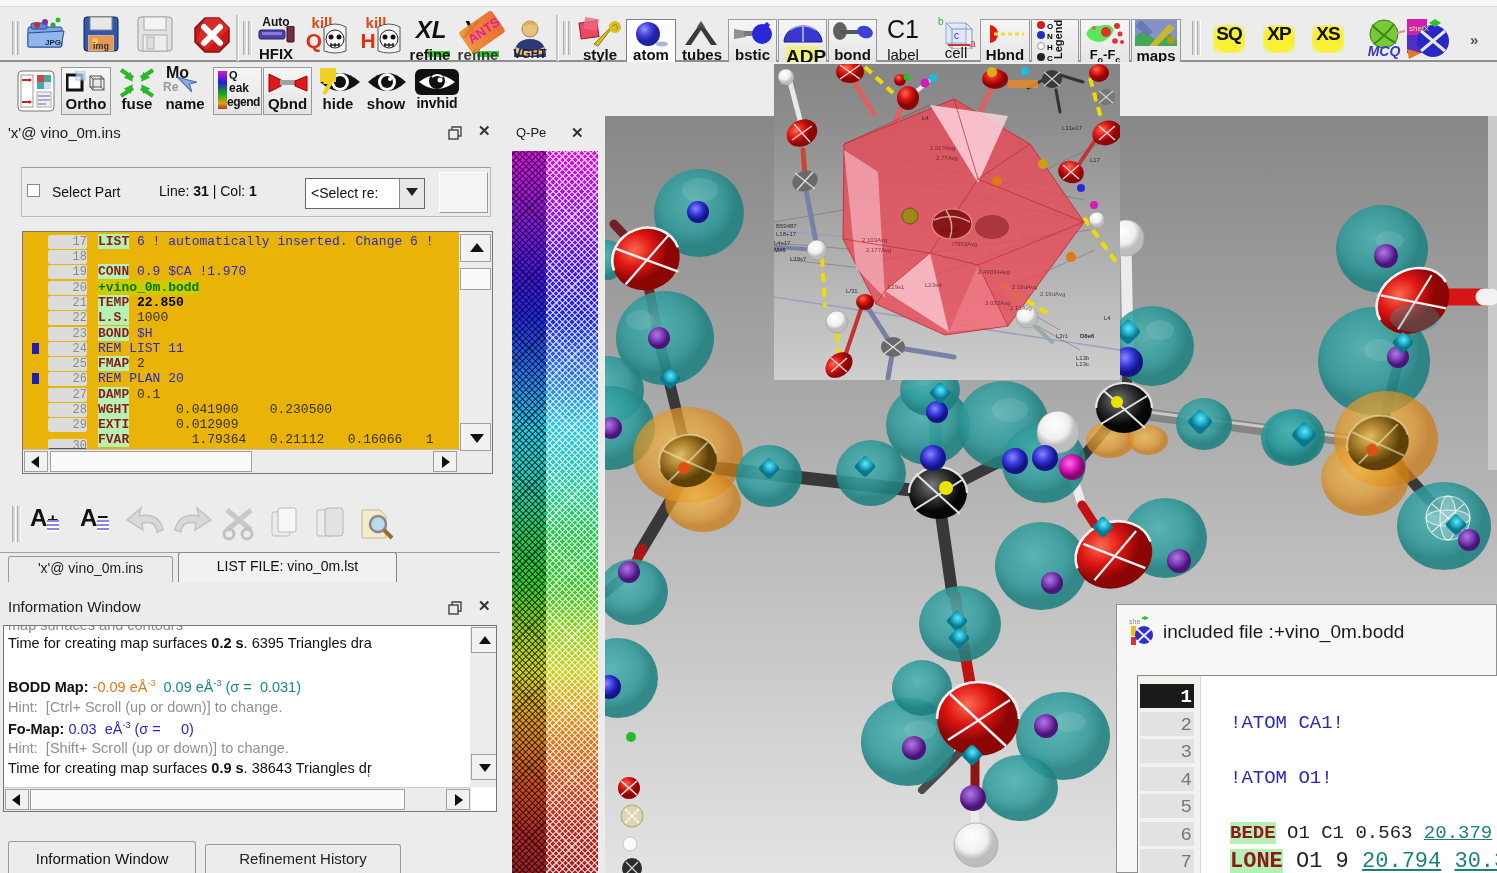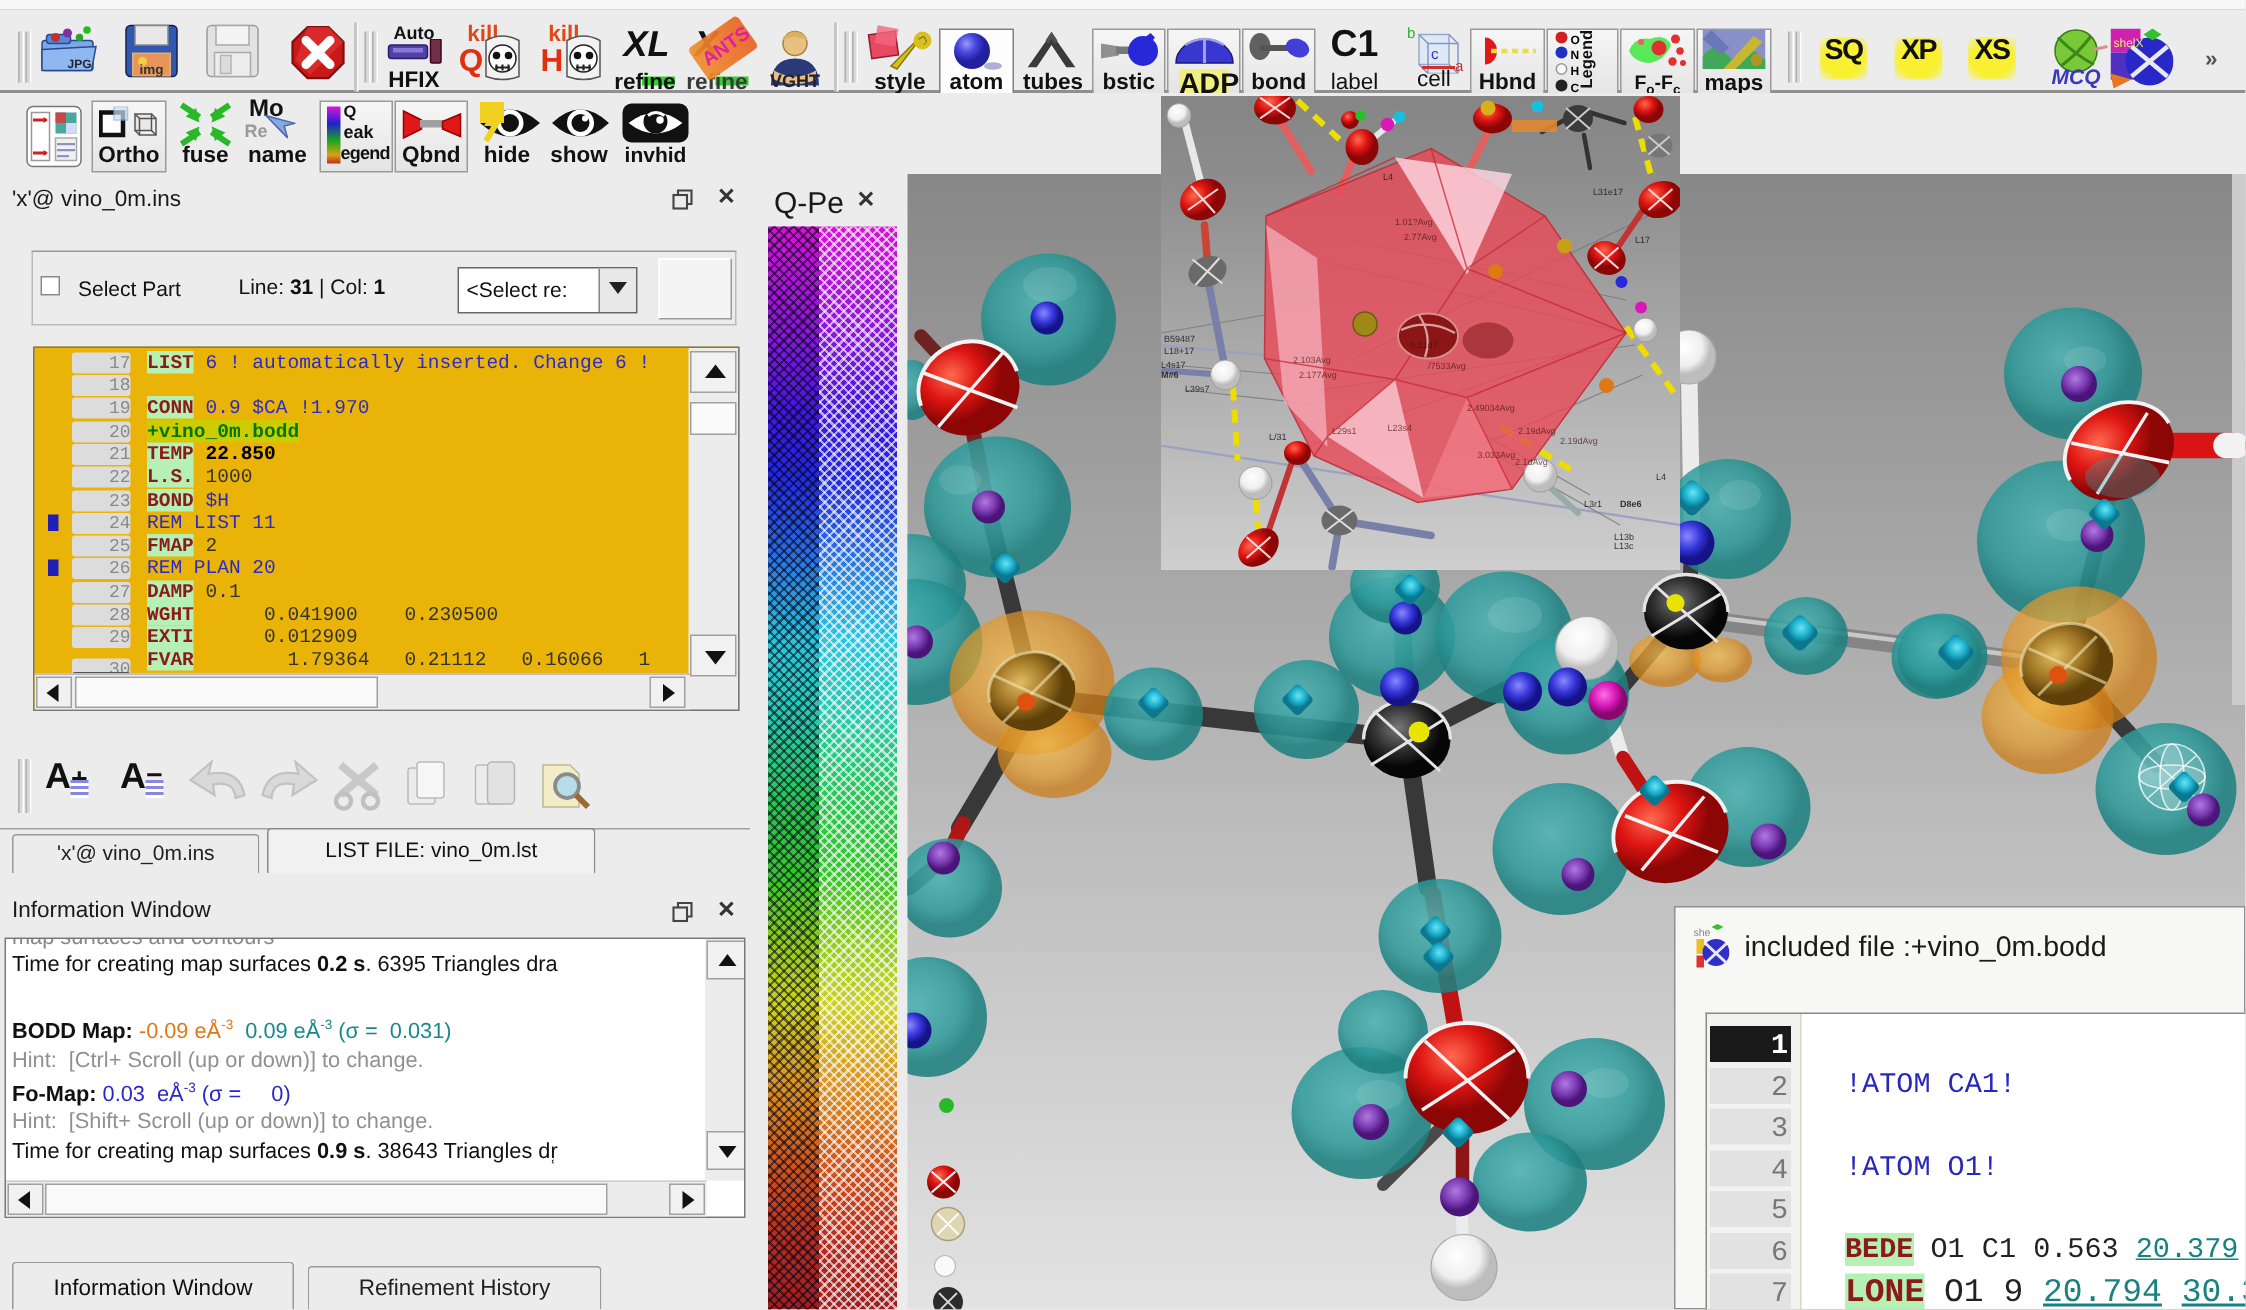--- a/index.html
+++ b/index.html
@@ -165,21 +165,21 @@
  <div class="lbl" style="left:778px;top:39px;width:49px;font-size:19px;background:#f0f080;margin:0 8px;width:33px;">ADP</div>
 
  <div class="tbtn" style="left:828px;top:12px;width:49px;height:45px;"></div>
  <svg class="abs" style="left:832px;top:14px;" width="42" height="26" viewBox="0 0 42 26">
   <ellipse cx="8" cy="10" rx="7" ry="9" fill="#606060"></ellipse>
   <rect x="8" y="9" width="24" height="4" fill="#555"></rect>
   <ellipse cx="33" cy="11" rx="8" ry="6" fill="#4040d8" transform="rotate(20 33 11)"></ellipse>
  </svg>
  <div class="lbl" style="left:828px;top:39px;width:49px;font-size:15px;">bond</div>
 
- <div class="lbl" style="left:880px;top:8px;width:46px;font-size:25px;font-weight:bold;font-family:'Liberation Sans';">C1</div>
+ <div class="lbl" style="left:880px;top:8px;width:46px;font-size:25px;font-weight:normal;font-family:'Liberation Sans';">C1</div>
  <div class="lbl" style="left:880px;top:39px;width:46px;font-size:15px;font-weight:normal;">label</div>
 
  <svg class="abs" style="left:936px;top:10px;" width="40" height="32" viewBox="0 0 40 32">
   <rect x="10" y="6" width="20" height="20" fill="#dce8f8" opacity=".8" stroke="#8098c8"></rect>
   <rect x="16" y="12" width="20" height="20" fill="none" stroke="#8098c8"></rect>
   <path d="M10 6 L16 12 M30 6 L36 12 M10 26 L16 32 M30 26 L36 32" stroke="#8098c8"></path>
   <text x="2" y="8" font-size="10" fill="#30b030" font-family="Liberation Sans">b</text>
   <text x="18" y="22" font-size="10" fill="#3030d0" font-family="Liberation Sans">c</text>
   <text x="34" y="30" font-size="10" fill="#d03030" font-family="Liberation Sans">a</text>
   <path d="M12 28 L34 28" stroke="#d03030" stroke-width="2"></path>
@@ -590,21 +590,21 @@
  <path d="M621 781 L637 795 M637 781 L621 795" stroke="#f0f0f0" stroke-width="1.5"></path>
  <circle cx="632" cy="816" r="11" fill="#ded6b0" stroke="#a8a080" stroke-width="1"></circle>
  <path d="M625 809 L639 823 M639 809 L625 823" stroke="#fff" stroke-width="1.2"></path>
  <circle cx="630" cy="844" r="7" fill="#fafafa" stroke="#bbb" stroke-width="0.8"></circle>
  <circle cx="632" cy="868" r="10" fill="#2c2c2c"></circle>
  <path d="M626 862 L638 874 M638 862 L626 874" stroke="#d8d8d8" stroke-width="1.2"></path>
 </g>
 </svg>
 
 <div class="abs" style="left:505px;top:116px;width:96px;height:757px;background:#ececec;"></div>
-<div class="abs" style="left:516px;top:125px;font-size:20px;color:#1a1a1a;">Q-Pe</div>
+<div class="abs" style="left:516px;top:125px;font-size:13px;color:#1a1a1a;">Q-Pe</div>
 <div class="abs" style="left:571px;top:124px;font-size:15px;color:#333;font-weight:bold;">✕</div>
 <div class="abs" id="cbarL" style="left:512px;top:151px;width:34px;height:722px;"></div>
 <div class="abs" id="cbarR" style="left:546px;top:151px;width:52px;height:722px;"></div>
 
 <svg id="inset" class="abs" style="left:774px;top:64px;" width="346" height="316" viewBox="774 64 346 316">
 <defs>
  <linearGradient id="insbg" x1="0" y1="0" x2="0" y2="1">
         <stop offset="0" stop-color="#858585"></stop>
         <stop offset="0.18" stop-color="#8d8d8d"></stop>
         <stop offset="1" stop-color="#cfcfcf"></stop>

